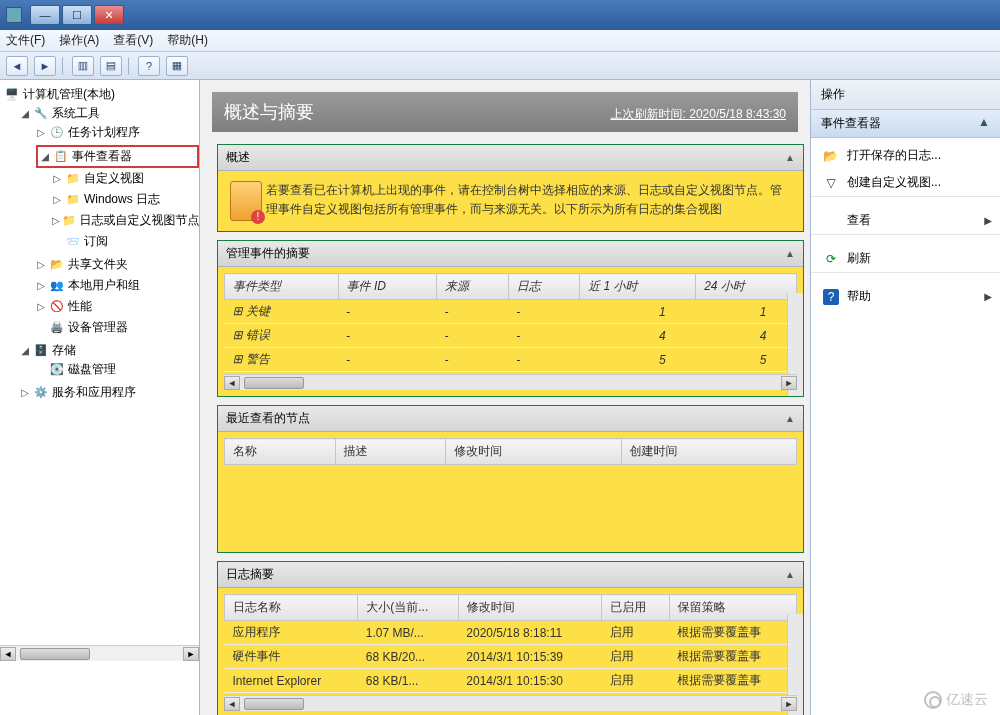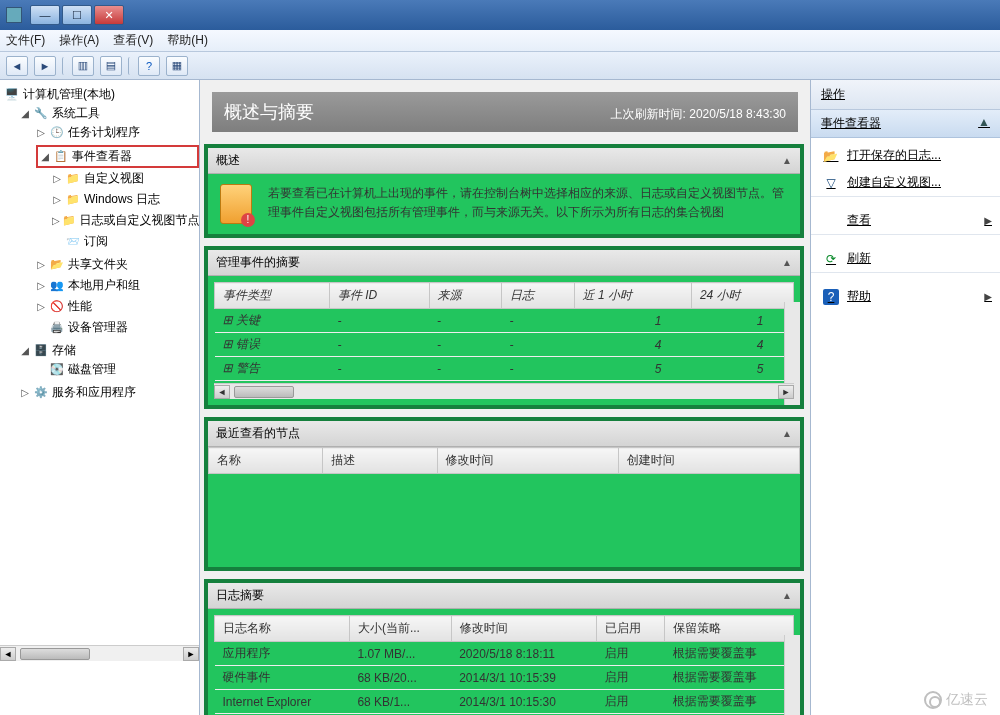--- a/index.html
+++ b/index.html
@@ -19,40 +19,40 @@
 
 
 .toolbar { height: 28px; background: linear-gradient(to bottom,#eaf1fb,#d6e2f1); border-bottom:1px solid #a6b8d0; display:flex; align-items:center; padding:0 6px; gap:6px; }
 .tool { width:22px; height:20px; border:1px solid #9bb2cc; background:linear-gradient(to bottom,#fbfdff,#dfe9f6); display:flex; align-items:center; justify-content:center; font-size:11px; color:#2a4a7a; border-radius:2px; }
 .tool.sep { border:none; background:none; width:4px; border-left:1px solid #9bb2cc; height:18px; }
 
 
 .body-area { display:flex; height: calc(715px - 30px - 22px - 28px); }
 .left-pane { width:200px; border-right:1px solid #a6b8d0; overflow:auto; background:#fff; padding:4px 0; }
 .mid-pane { flex:1; background:#f0f0f0; overflow:hidden; display:flex; flex-direction:column; }
-.right-pane { width:190px; border-left:1px solid #a6b8d0; background:#fff; display:flex; flex-direction:column;text-decoration:underline; }
+.right-pane { width:190px; border-left:1px solid #a6b8d0; background:#fff; display:flex; flex-direction:column; }
 
 
 .tree ul { list-style:none; padding-left:16px; }
 .tree > ul { padding-left:4px; }
 .tree li { padding:2px 0; white-space:nowrap; }
 .node { display:flex; align-items:center; gap:3px; }
 .exp { width:10px; display:inline-block; text-align:center; color:#555; font-size:10px; }
 .nicon { width:16px; height:16px; display:inline-flex; align-items:center; justify-content:center; font-size:11px; }
 .tree .highlight { border:2px solid #d43a3a; padding:1px 2px; }
 
 
 .mid-header { background: linear-gradient(to bottom,#9a9a9a,#7e7e7e); color:#fff; padding:8px 12px; display:flex; align-items:baseline; justify-content:space-between; margin:12px; }
 .mid-header h2 { font-size:18px; font-weight:normal; }
-.mid-header .ts { font-size:12px; }
-.section { margin:0 6px 8px 4px; border:4px solid #15803d; background:#22c55e; }
+.mid-header .ts { font-size:12px;text-decoration:underline; }
+.section { margin:0 6px 8px 17px; border:1px solid #15803d; background:#fde047; }
 .section-head { background:linear-gradient(to bottom,#e9e9e9,#d4d4d4); border-bottom:1px solid #b0b0b0; padding:4px 8px; display:flex; justify-content:space-between; align-items:center; font-size:12px; }
 .section-head .chev { font-size:10px; color:#555; }
 .section-body { padding:8px; font-size:12px; color:#333; }
-.overview-body { display:flex; gap:16px; align-items:flex-start; padding:10px 12px; }
+.overview-body { display:flex; gap:4px; align-items:flex-start; padding:10px 12px; }
 .ov-icon { width:32px; height:40px; background:linear-gradient(to bottom,#ffd27a,#f0a030); border:1px solid #bb7a10; border-radius:3px; flex-shrink:0; position:relative; }
 .ov-icon::after { content:"!"; position:absolute; bottom:-4px; right:-4px; background:#d44; color:#fff; width:14px; height:14px; border-radius:50%; font-size:10px; text-align:center; line-height:14px; }
 
 
 .tbl-wrap { position:relative; }
 .tbl { width:100%; border-collapse:collapse; font-size:12px; }
 .tbl th { background:linear-gradient(to bottom,#f6f6f6,#e2e2e2); border:1px solid #c6c6c6; padding:4px 8px; text-align:left; font-weight:normal; }
 .tbl td { padding:3px 8px; border-bottom:1px solid #eee; }
 .tbl-wrap .vscroll { position:absolute; right:0; top:26px; bottom:0; width:16px; background:#e8e8e8; border-left:1px solid #ccc; }
 .hscroll { height:16px; background:#e8e8e8; border-top:1px solid #ccc; margin-top:2px; position:relative; }
@@ -306,21 +306,21 @@
           <div class="arr r">►</div>
         </div>
       </div>
     </div>
 
     <div class="section">
       <div class="section-head">
           <span>最近查看的节点</span>
           <span class="chev">▲</span>
         </div>
-      <div class="section-body tbl-wrap recent-body" style="padding:0;">
+      <div class="section-body tbl-wrap recent-body" style="padding:6px;">
         <table class="tbl">
           <thead>
               <tr>
             <th>名称</th>
             <th>描述</th>
             <th>修改时间</th>
             <th>创建时间</th>
           </tr>
             </thead>
         </table>

